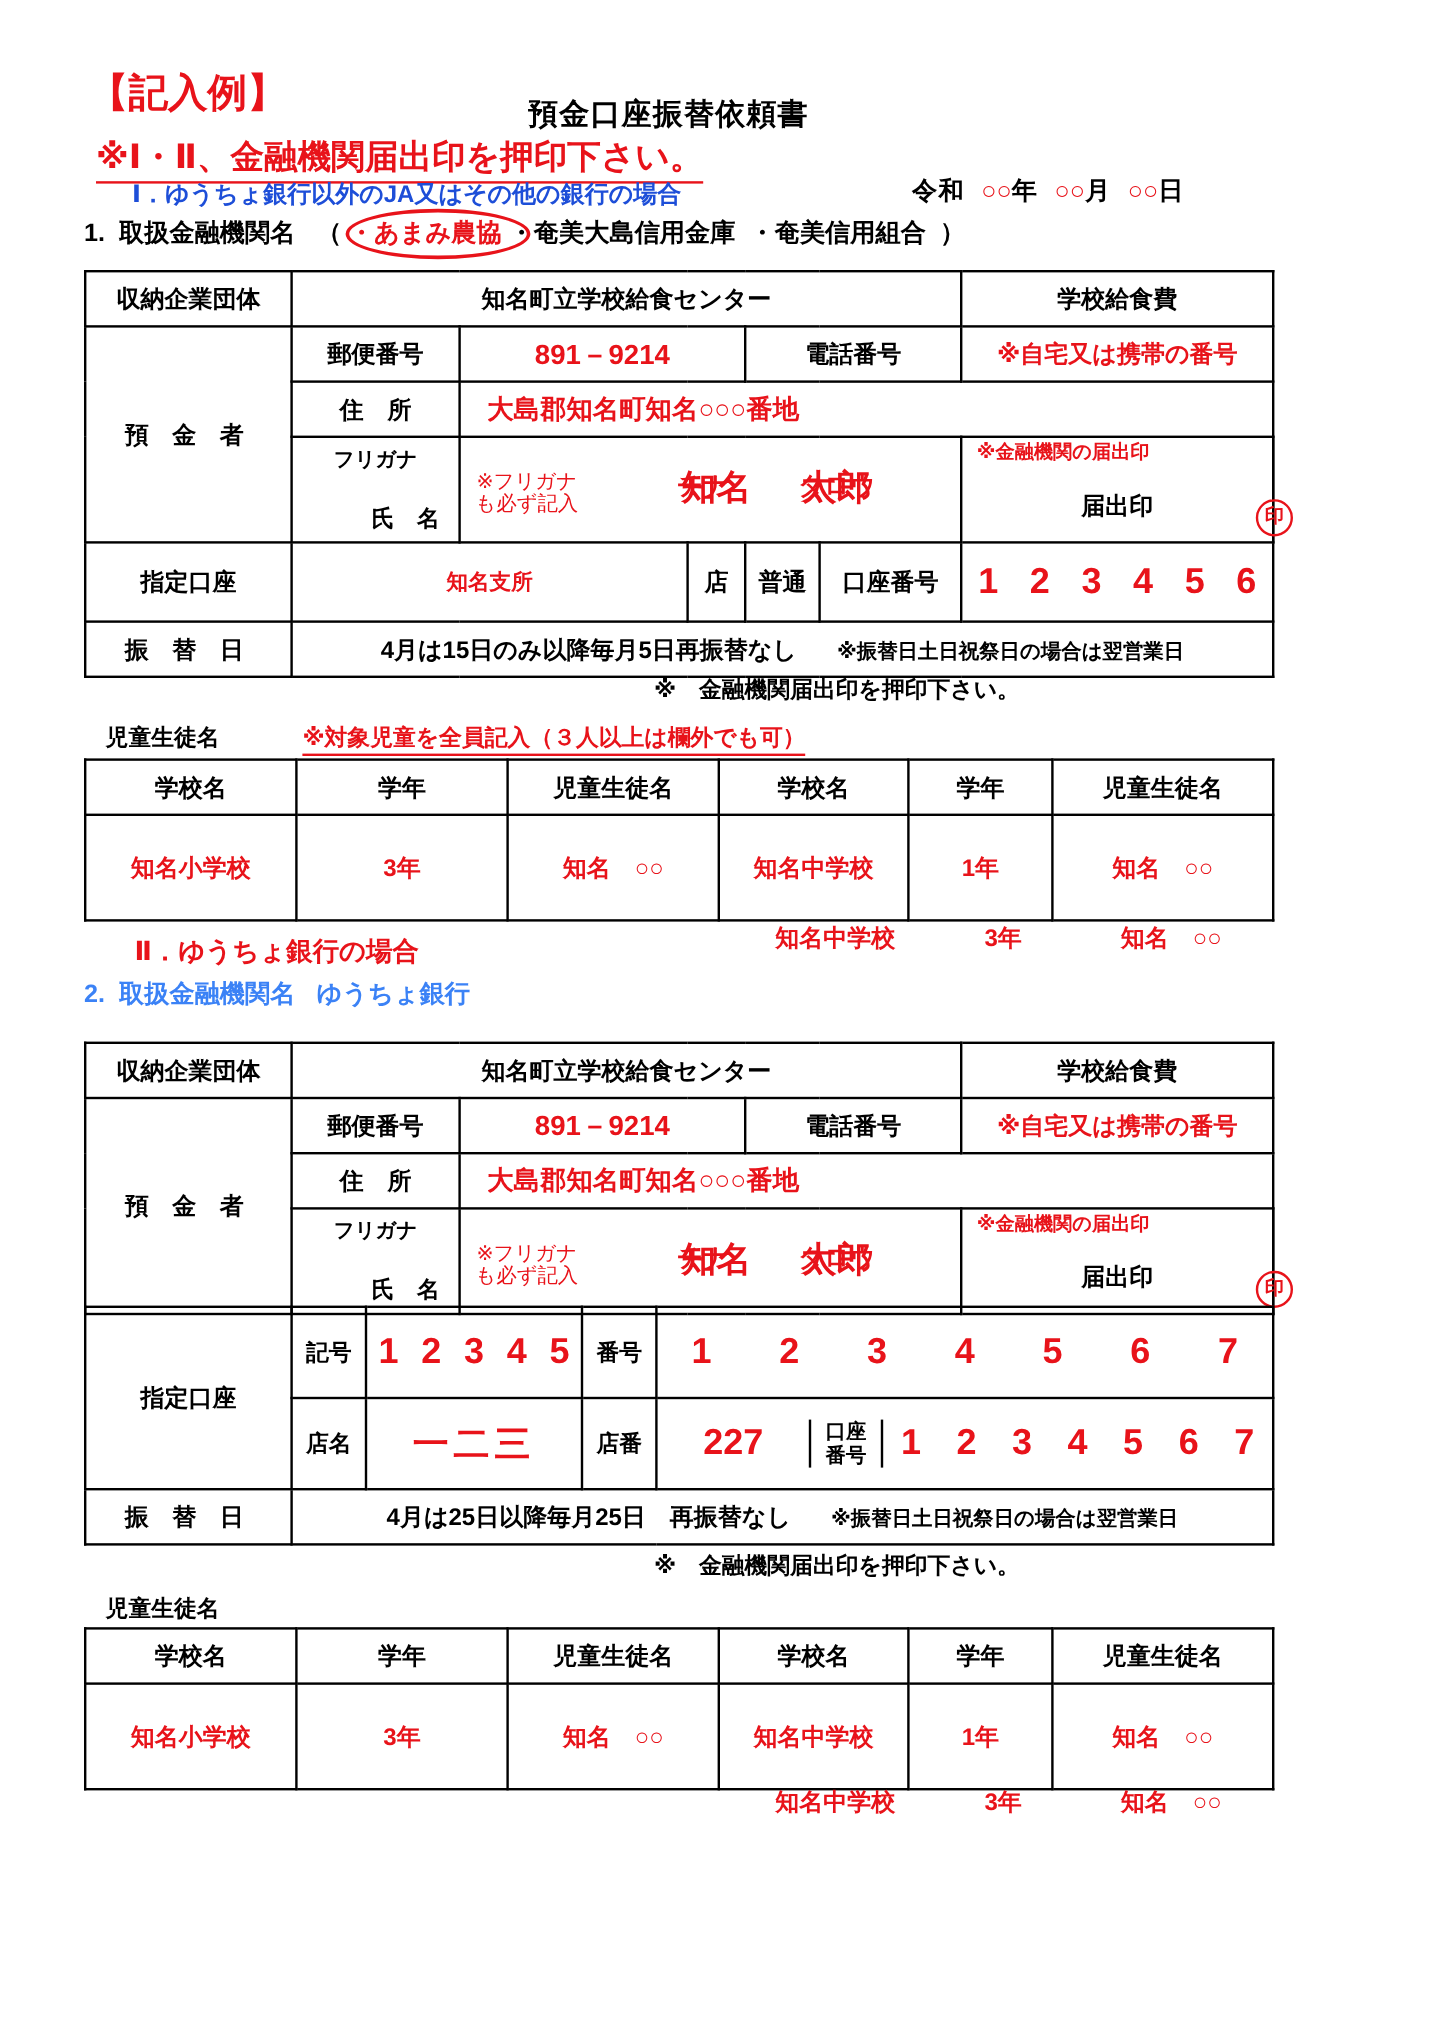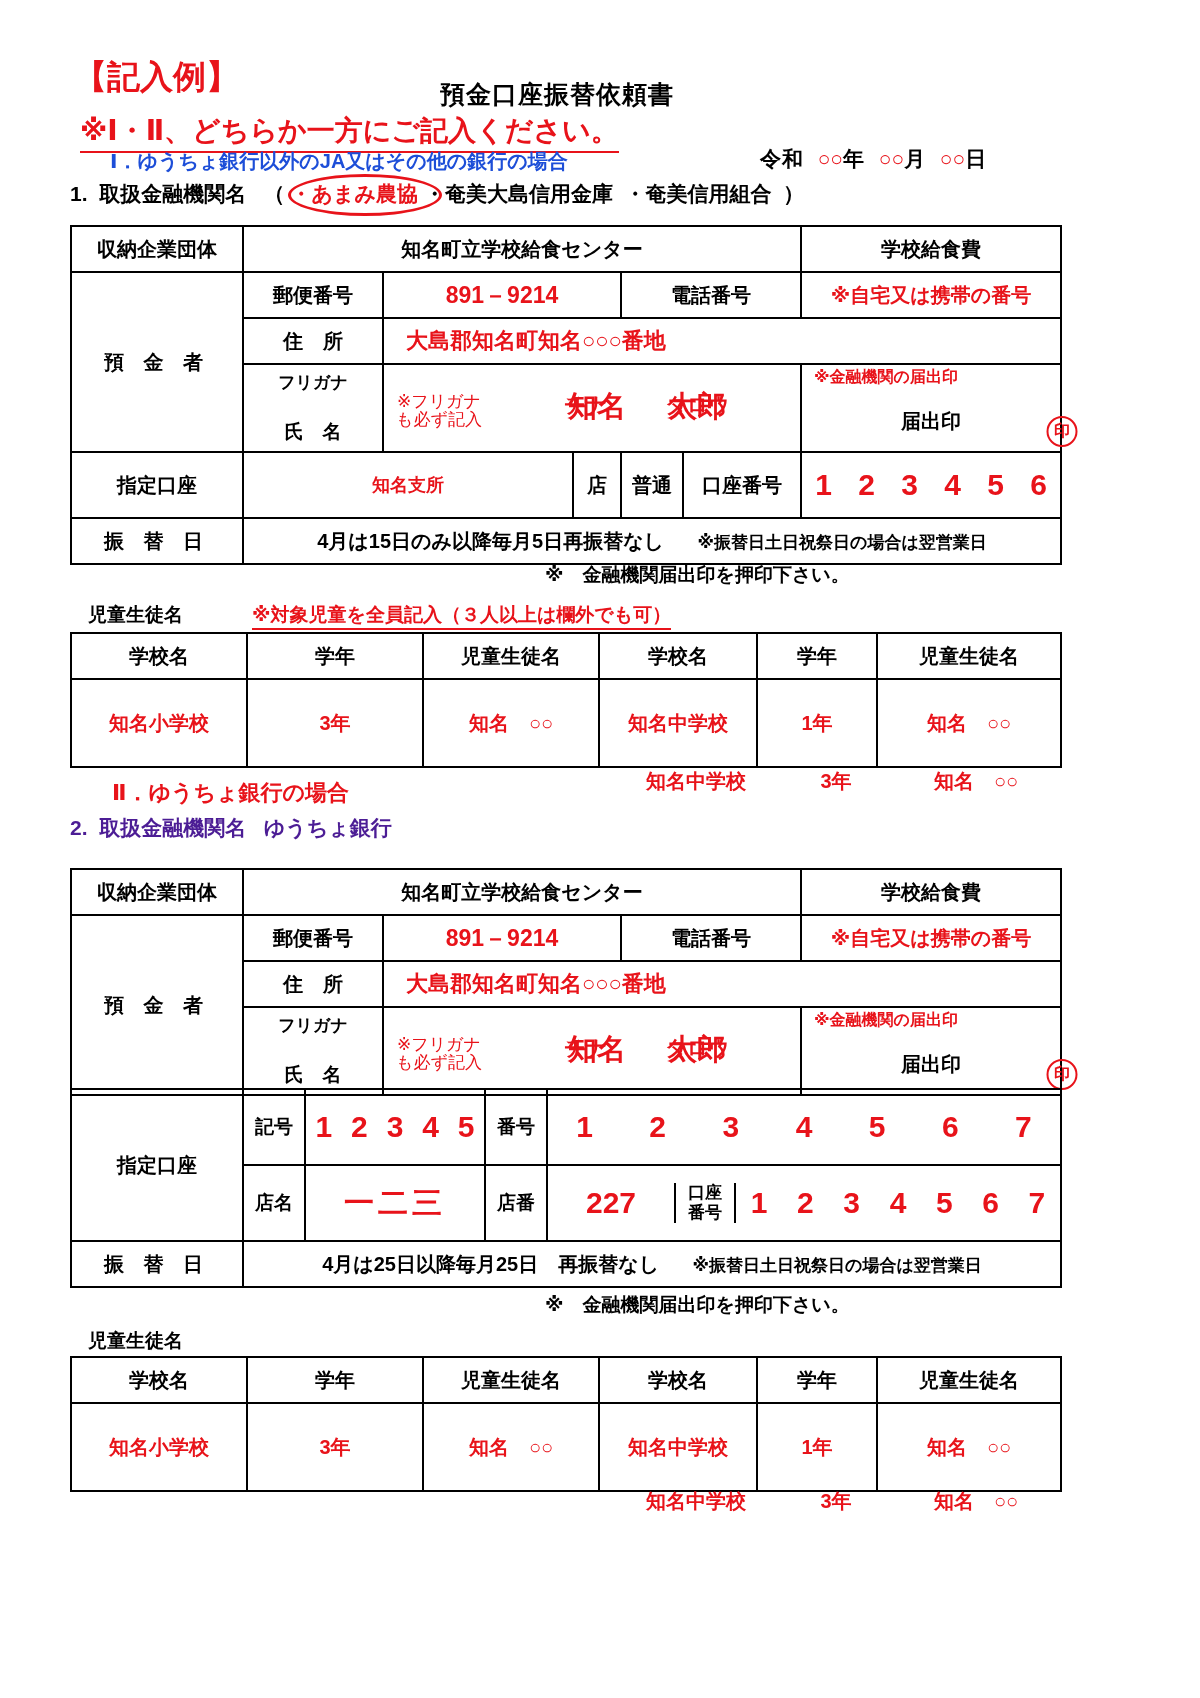--- a/index.html
+++ b/index.html
@@ -29,21 +29,21 @@
   table.form td{border:2px solid #000;padding:0;text-align:center;vertical-align:middle;font-size:20px;font-weight:bold;}
 
   
   .sp{letter-spacing:7px;}
 
   .digitrow{display:flex;justify-content:space-around;align-items:center;height:100%;}
   .digitrow span{font-size:30px;font-weight:bold;color:#e8131a;font-family:"Liberation Sans",sans-serif;}
 
   .furi-wrap{position:relative;height:100%;}
   .furi-label{position:absolute;left:0;top:6px;width:100%;font-size:17px;}
-  .name-label{position:absolute;left:0;bottom:6px;width:100%;font-size:19px;}
+  .name-label{position:absolute;left:0;bottom:6px;width:100%;font-size:19px;padding-left:25px;}
   .furi-note{font-size:17px;color:#e8131a;line-height:1.05;font-weight:normal;}
 
   .kana-cell{position:relative;height:100%;}
   .kana-line{position:absolute;top:4px;left:0;width:100%;display:flex;justify-content:center;gap:58px;
              font-size:21px;color:#e8131a;font-weight:bold;}
   .kanji-line{position:absolute;bottom:2px;left:0;width:100%;display:flex;justify-content:center;gap:42px;
               font-size:29px;color:#e8131a;font-weight:bold;}
 
   .seal-note{font-size:16px;color:#e8131a;font-weight:bold;position:absolute;top:2px;left:0;width:100%;text-align:center;}
   .seal-in{position:absolute;bottom:4px;left:50%;transform:translateX(-50%);
@@ -54,21 +54,21 @@
   .small-note{position:absolute;font-size:19px;font-weight:bold;color:#000;}
   .red-underline{color:#e8131a;border-bottom:2px solid #e8131a;font-weight:bold;}
 </style>
 </head>
 <body>
 
 <div class="page">
 
   <div class="kinyurei">【記入例】</div>
   <div class="doc-title">預金口座振替依頼書</div>
-  <div class="notice1">※Ⅰ・Ⅱ、どちらか一方にご記入ください。</div>
+  <div class="notice1">※Ⅰ・Ⅱ、金融機関届出印を押印下さい。</div>
   <div class="sec1-head">Ⅰ．ゆうちょ銀行以外のJA又はその他の銀行の場合</div>
 
   <div class="dateline">
     <span class="blk">令和</span>
     <span>&nbsp;</span><span class="red">○○</span><span class="blk">年</span>
     <span>&nbsp;</span><span class="red">○○</span><span class="blk">月</span>
     <span>&nbsp;</span><span class="red">○○</span><span class="blk">日</span>
   </div>
 
   <div class="bank-line">
@@ -211,21 +211,21 @@
     </table>
 
   <div style="position:absolute;left:616px;top:768px;width:440px;display:flex;">
     <div style="width:160px;text-align:center;font-size:20px;font-weight:bold;color:#e8131a;">知名中学校</div>
     <div style="width:120px;text-align:center;font-size:20px;font-weight:bold;color:#e8131a;">3年</div>
     <div style="width:160px;text-align:center;font-size:20px;font-weight:bold;color:#e8131a;">知名　○○</div>
   </div>
 
   <div style="position:absolute;left:112px;top:778px;font-size:22px;font-weight:bold;color:#e8131a;">Ⅱ．ゆうちょ銀行の場合</div>
 
-  <div style="position:absolute;left:70px;top:814px;font-size:21px;font-weight:bold;color:#4c1d95;">
+  <div style="position:absolute;left:70px;top:814px;font-size:21px;font-weight:bold;color:#3b82f6;">
     <span>2.</span>
     <span>&nbsp;</span><span>取扱金融機関名</span>
     <span>&nbsp;&nbsp;</span><span>ゆうちょ銀行</span>
   </div>
 
   <table class="form" style="left:70px;top:868px;width:990px;">
     <colgroup>
       <col style="width:172px">
         <col style="width:140px">
         <col style="width:190px">

